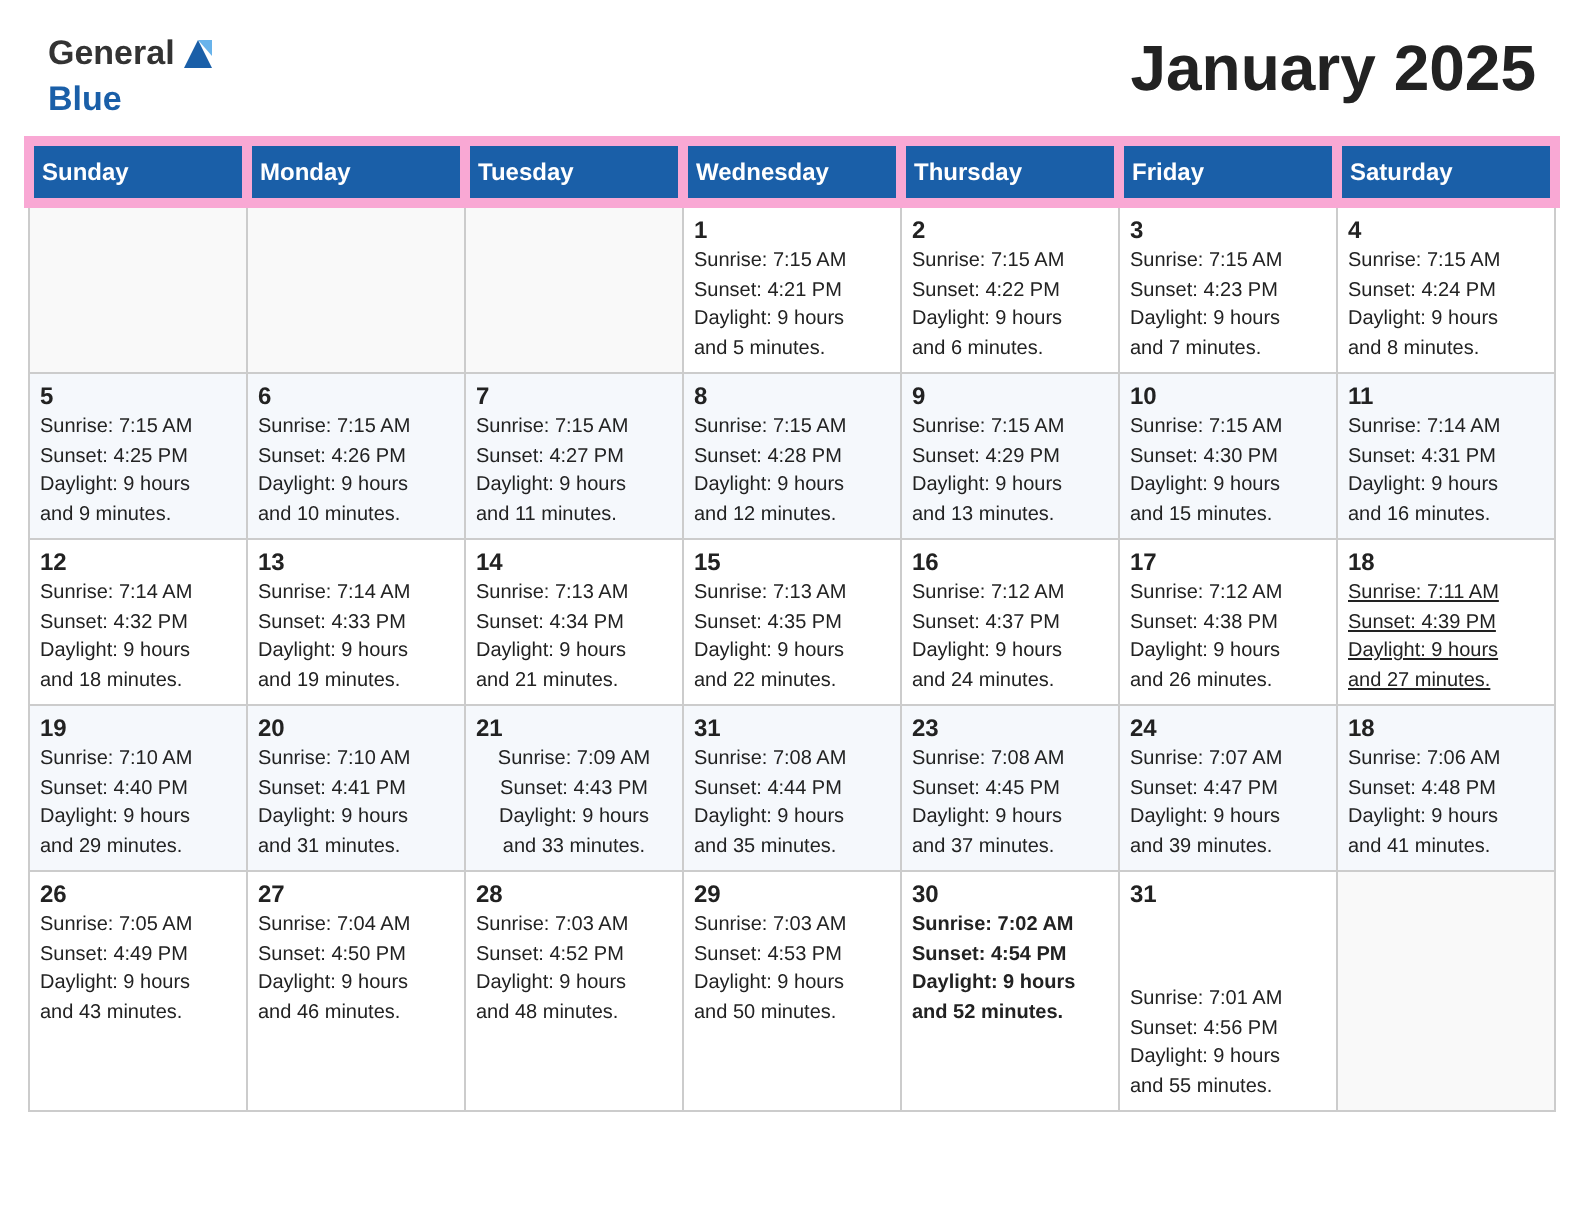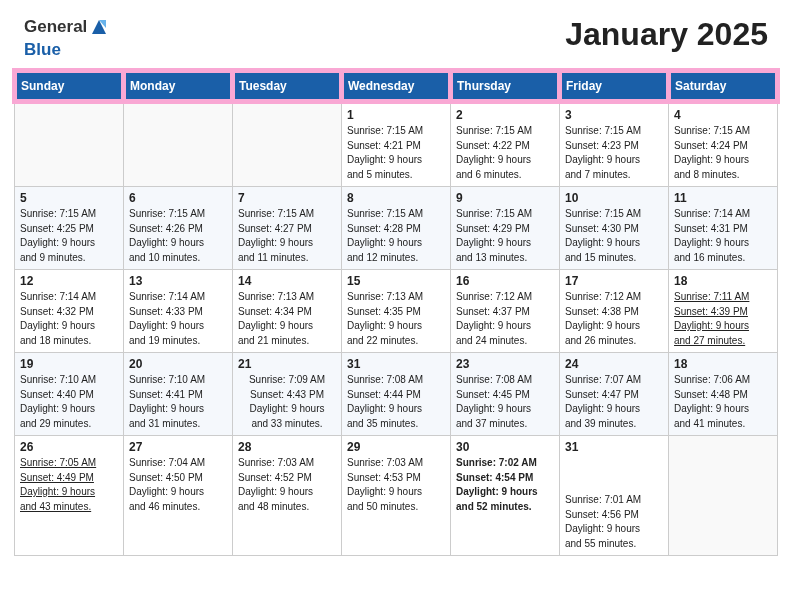--- a/index.html
+++ b/index.html
@@ -289,21 +289,21 @@
             <span class="day-num">18</span>
             <div class="day-info" style="white-space: pre-line;">Sunrise: 7:06 AM
 Sunset: 4:48 PM
 Daylight: 9 hours
 and 41 minutes.</div>
           </td>
         </tr>
         <tr>
           <td>
             <span class="day-num">26</span>
-            <div class="day-info" style="white-space: pre-line; text-decoration: underline;">Sunrise: 7:05 AM
+            <div class="day-info" style="white-space: pre-line;">Sunrise: 7:05 AM
 Sunset: 4:49 PM
 Daylight: 9 hours
 and 43 minutes.</div>
           </td>
           <td>
             <span class="day-num">27</span>
             <div class="day-info" style="white-space: pre-line;">Sunrise: 7:04 AM
 Sunset: 4:50 PM
 Daylight: 9 hours
 and 46 minutes.</div>

